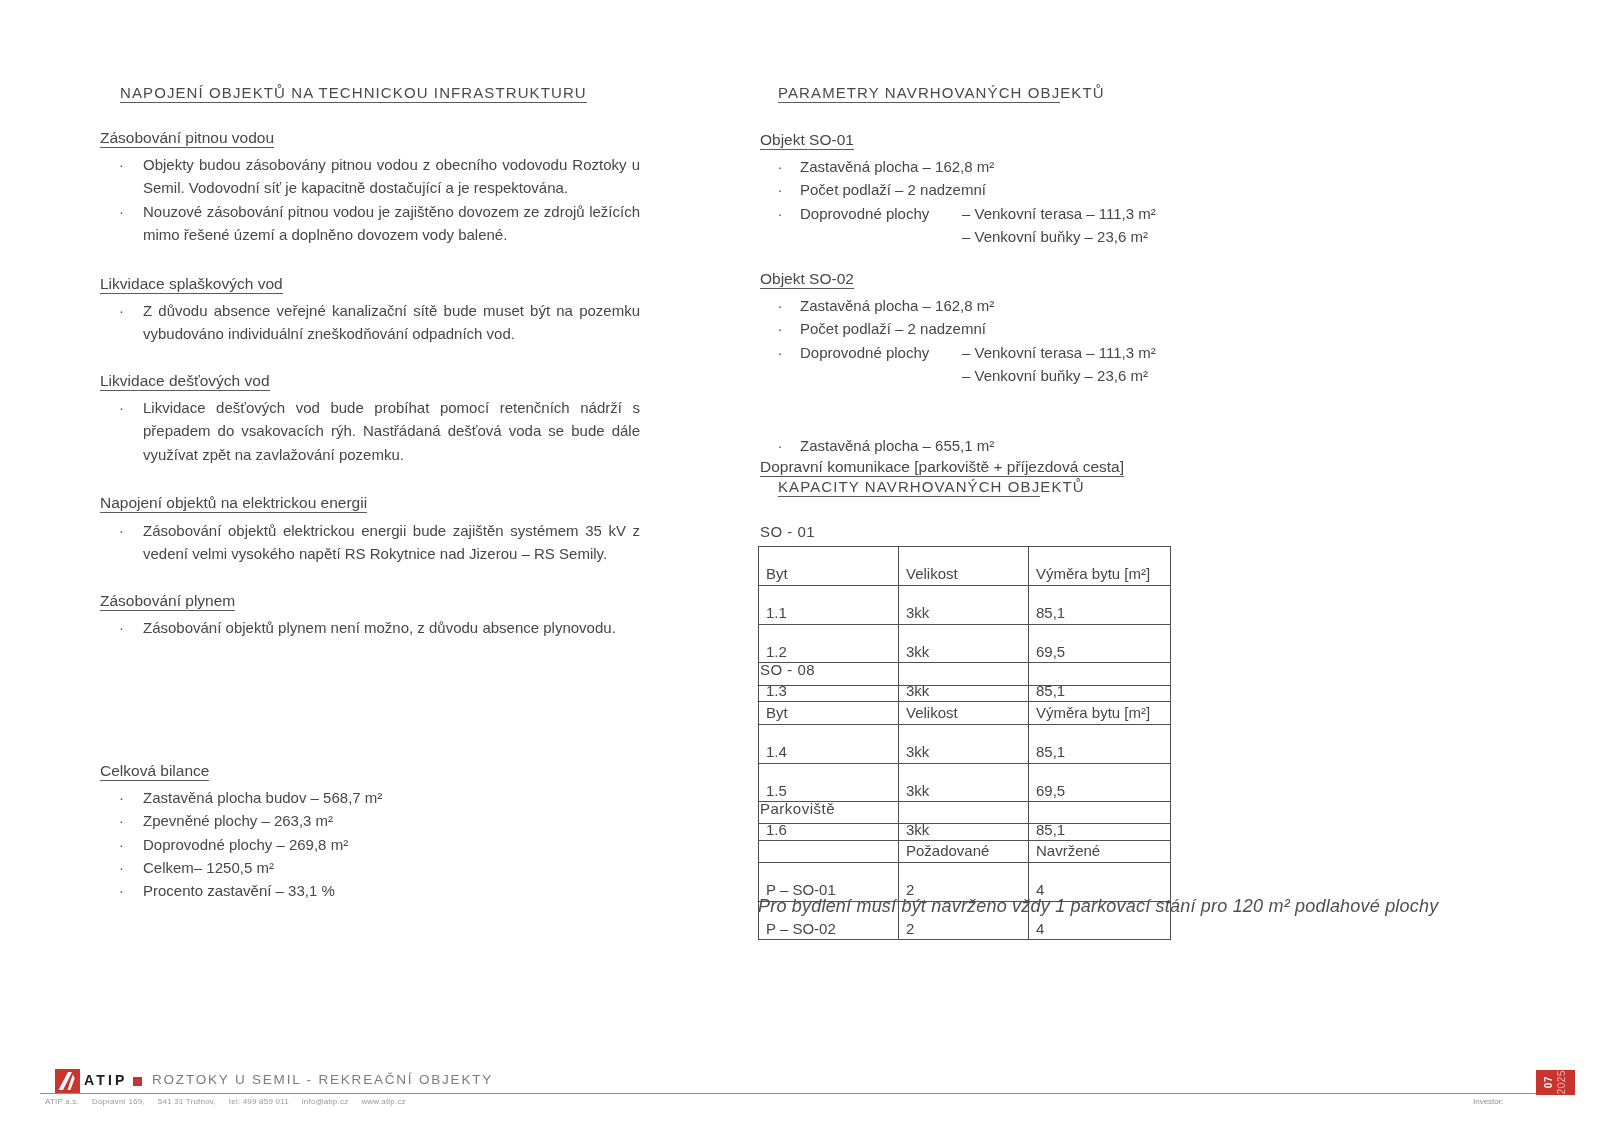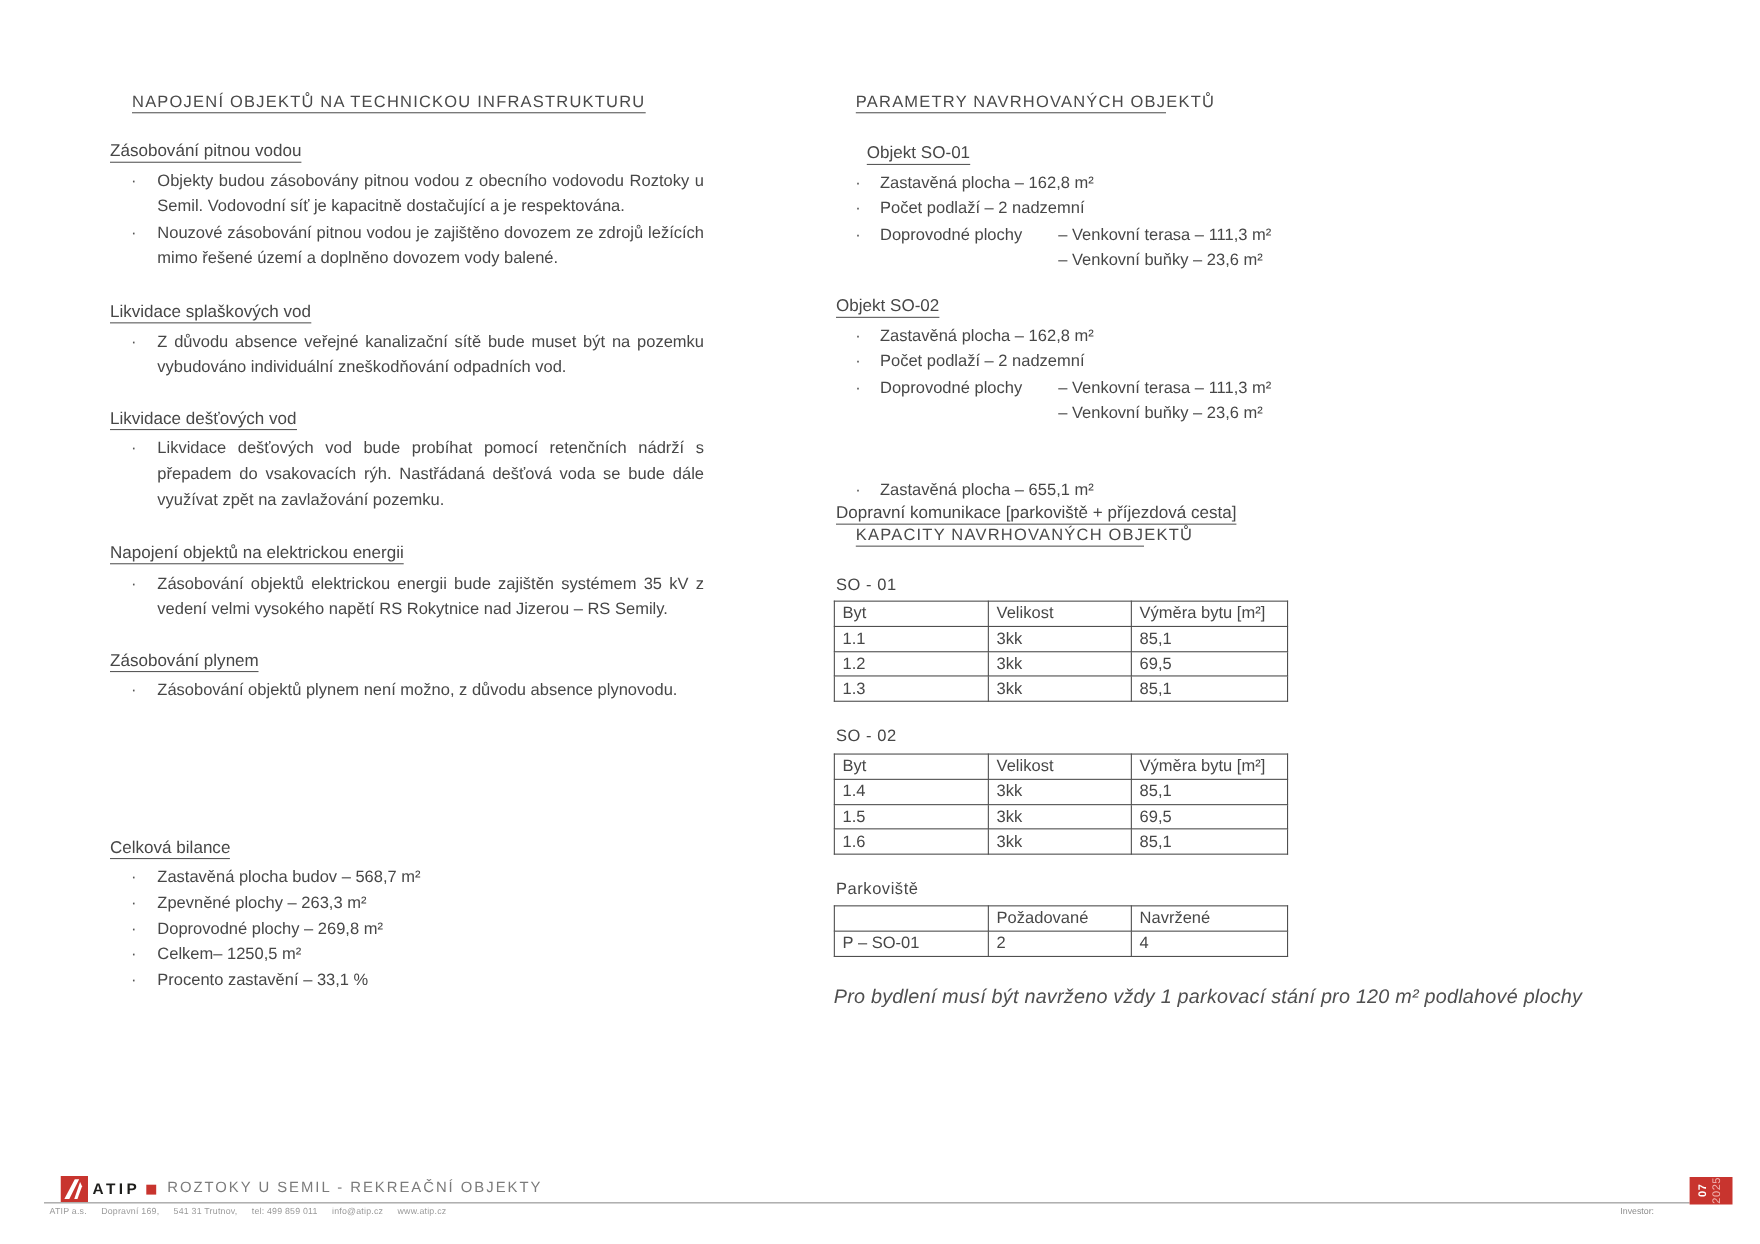--- a/index.html
+++ b/index.html
@@ -14,21 +14,21 @@
   .body-block{line-height:23.3px;font-size:15px;}
   .li{display:flex;align-items:flex-start;}
   .dot-l{flex:0 0 43px;text-align:center;color:#555;}
   .dot-r{flex:0 0 40px;text-align:center;color:#555;}
   .btxt{flex:1;margin:0;}
   .just{text-align:justify;}
   .dash-row{display:flex;}
   .dash-label{flex:0 0 162px;}
   .dash-indent{margin-left:202px;}
   .tbl{border-collapse:collapse;table-layout:fixed;width:412px;font-size:15px;color:#474747;}
-  .tbl td{border:1.6px solid #4f4f4f;height:21.8px;padding:0 4px 0 7px;overflow:hidden;white-space:nowrap;}
+  .tbl td{border:1.6px solid #4f4f4f;height:21.8px;padding:16px 4px 0 7px;overflow:hidden;white-space:nowrap;}
   .tbl-label{font-size:15px;letter-spacing:0.5px;}
   .note{font-style:italic;font-size:18px;color:#4f4f4f;letter-spacing:0.2px;text-align:center;}
   .footer-line{position:absolute;left:40px;top:1093px;width:1496px;border-top:1.6px solid #8f8f8f;}
   .brand{font-size:14px;font-weight:bold;letter-spacing:3.2px;color:#1d1d1b;}
   .project{font-size:13.5px;letter-spacing:1.8px;color:#7b7b7b;white-space:nowrap;}
   .sq{display:inline-block;width:9px;height:9px;}
   .tab{position:absolute;left:1536px;top:1070px;width:39px;height:25px;display:flex;flex-direction:row;align-items:center;justify-content:center;gap:3px;}
   .vtext{writing-mode:vertical-rl;transform:rotate(180deg);font-size:10px;letter-spacing:0.5px;line-height:1;}
   .vtext.month{color:#ffffff;font-weight:bold;}
   .vtext.year{color:#f0b5b2;}
@@ -121,21 +121,21 @@
     <div class="li">
       <span class="dot-l">·</span>
       <p class="btxt">Procento zastavění – 33,1 %</p>
     </div>
   </div>
 
   <div class="abs h-major" style="left:758px;top:84px;">
     <span class="u">PARAMETRY NAVRHOVANÝCH OBJ</span><span>EKTŮ</span>
   </div>
 
-  <div class="abs h-sub" style="left:788px;top:131px;">
+  <div class="abs h-sub" style="left:760px;top:131px;">
     <span class="u">Objekt SO-01</span>
   </div>
   <div class="abs body-block" style="left:760px;top:155px;width:440px;">
     <div class="li">
       <span class="dot-r">·</span>
       <p class="btxt">Zastavěná plocha – 162,8 m²</p>
     </div>
     <div class="li">
       <span class="dot-r">·</span>
       <p class="btxt">Počet podlaží – 2 nadzemní</p>
@@ -214,21 +214,21 @@
       <td>69,5</td>
     </tr>
     <tr>
       <td>1.3</td>
       <td>3kk</td>
       <td>85,1</td>
     </tr>
   </tbody>
     </table>
 
-  <div class="abs tbl-label" style="left:760px;top:661px;">SO - 02</div>
+  <div class="abs tbl-label" style="left:760px;top:661px;">SO - 08</div>
   <table class="tbl abs" style="left:758px;top:685px;">
     <colgroup>
         <col style="width:140px">
         <col style="width:130px">
         <col style="width:142px">
       </colgroup>
     <tbody>
         <tr>
       <td>Byt</td>
       <td>Velikost</td>
@@ -263,20 +263,25 @@
         <tr>
       <td></td>
       <td>Požadované</td>
       <td>Navržené</td>
     </tr>
     <tr>
       <td>P – SO-01</td>
       <td>2</td>
       <td>4</td>
     </tr>
+    <tr>
+      <td>P – SO-02</td>
+      <td>2</td>
+      <td>4</td>
+    </tr>
   </tbody>
     </table>
   <div class="abs note" style="left:758px;top:896px;">Pro bydlení musí být navrženo vždy 1 parkovací stání pro 120 m² podlahové plochy</div>
 
   <svg class="abs" style="left:55px;top:1069px;" width="25" height="24" viewBox="0 0 25 24">
     <rect width="25" height="24" fill="#c8342e"></rect>
     <polygon points="3.5,21 13,3 17,3 8,21" fill="#ffffff"></polygon>
     <polygon points="12.5,21 17.8,5.5 19.6,9.5 15.4,21" fill="#ffffff"></polygon>
   </svg>
   <div class="abs brand" style="left:84px;top:1072px;">ATIP</div>

